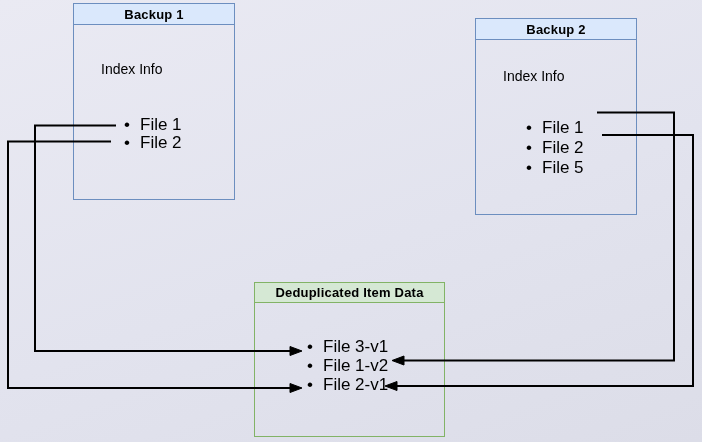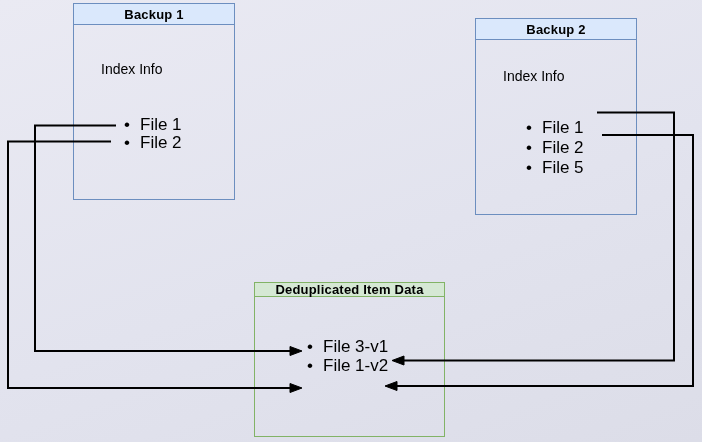--- a/index.html
+++ b/index.html
@@ -43,21 +43,21 @@
   .box-header {
     width: 100%;
     display: flex;
     align-items: center;
     justify-content: center;
     font-size: 13px;
     font-weight: bold;
     letter-spacing: 0.2px;
   }
   .blue  .box-header { height: 21px; background: #dae8fc; border-bottom: 1.5px solid #6c8ebf; }
-  .green .box-header { height: 14px; background: #d5e8d4; border-bottom: 1.5px solid #82b366; }
+  .green .box-header { height: 20px; background: #d5e8d4; border-bottom: 1.5px solid #82b366; }
 
   #backup1 { left: 73px;  top: 3px;   width: 162px; height: 197px; }
   #backup2 { left: 475px; top: 3px;   width: 162px; height: 197px; margin-top: 15px; }
   #dedup   { left: 254px; top: 282px; width: 191px; height: 155px; }
 
   .body-label {
     position: absolute;
     font-size: 14px;
     line-height: 20px;
     white-space: nowrap;
@@ -107,20 +107,21 @@
       <li>File 2</li>
       <li>File 5</li>
     </ul>
   </div>
 
   <div class="box green" id="dedup">
     <div class="box-header">Deduplicated Item Data</div>
     <ul class="file-list">
       <li>File 3-v1</li>
       <li>File 1-v2</li>
+      <li>File 2-v1</li>
     </ul>
   </div>
 
   <svg class="connector-layer" viewBox="0 0 702 442" xmlns="http://www.w3.org/2000/svg">
 
     <g>
       <path d="M116 125.5 H35 V351 H290"></path>
       <polygon points="302,351 290,346.5 290,355.5"></polygon>
     </g>
 

